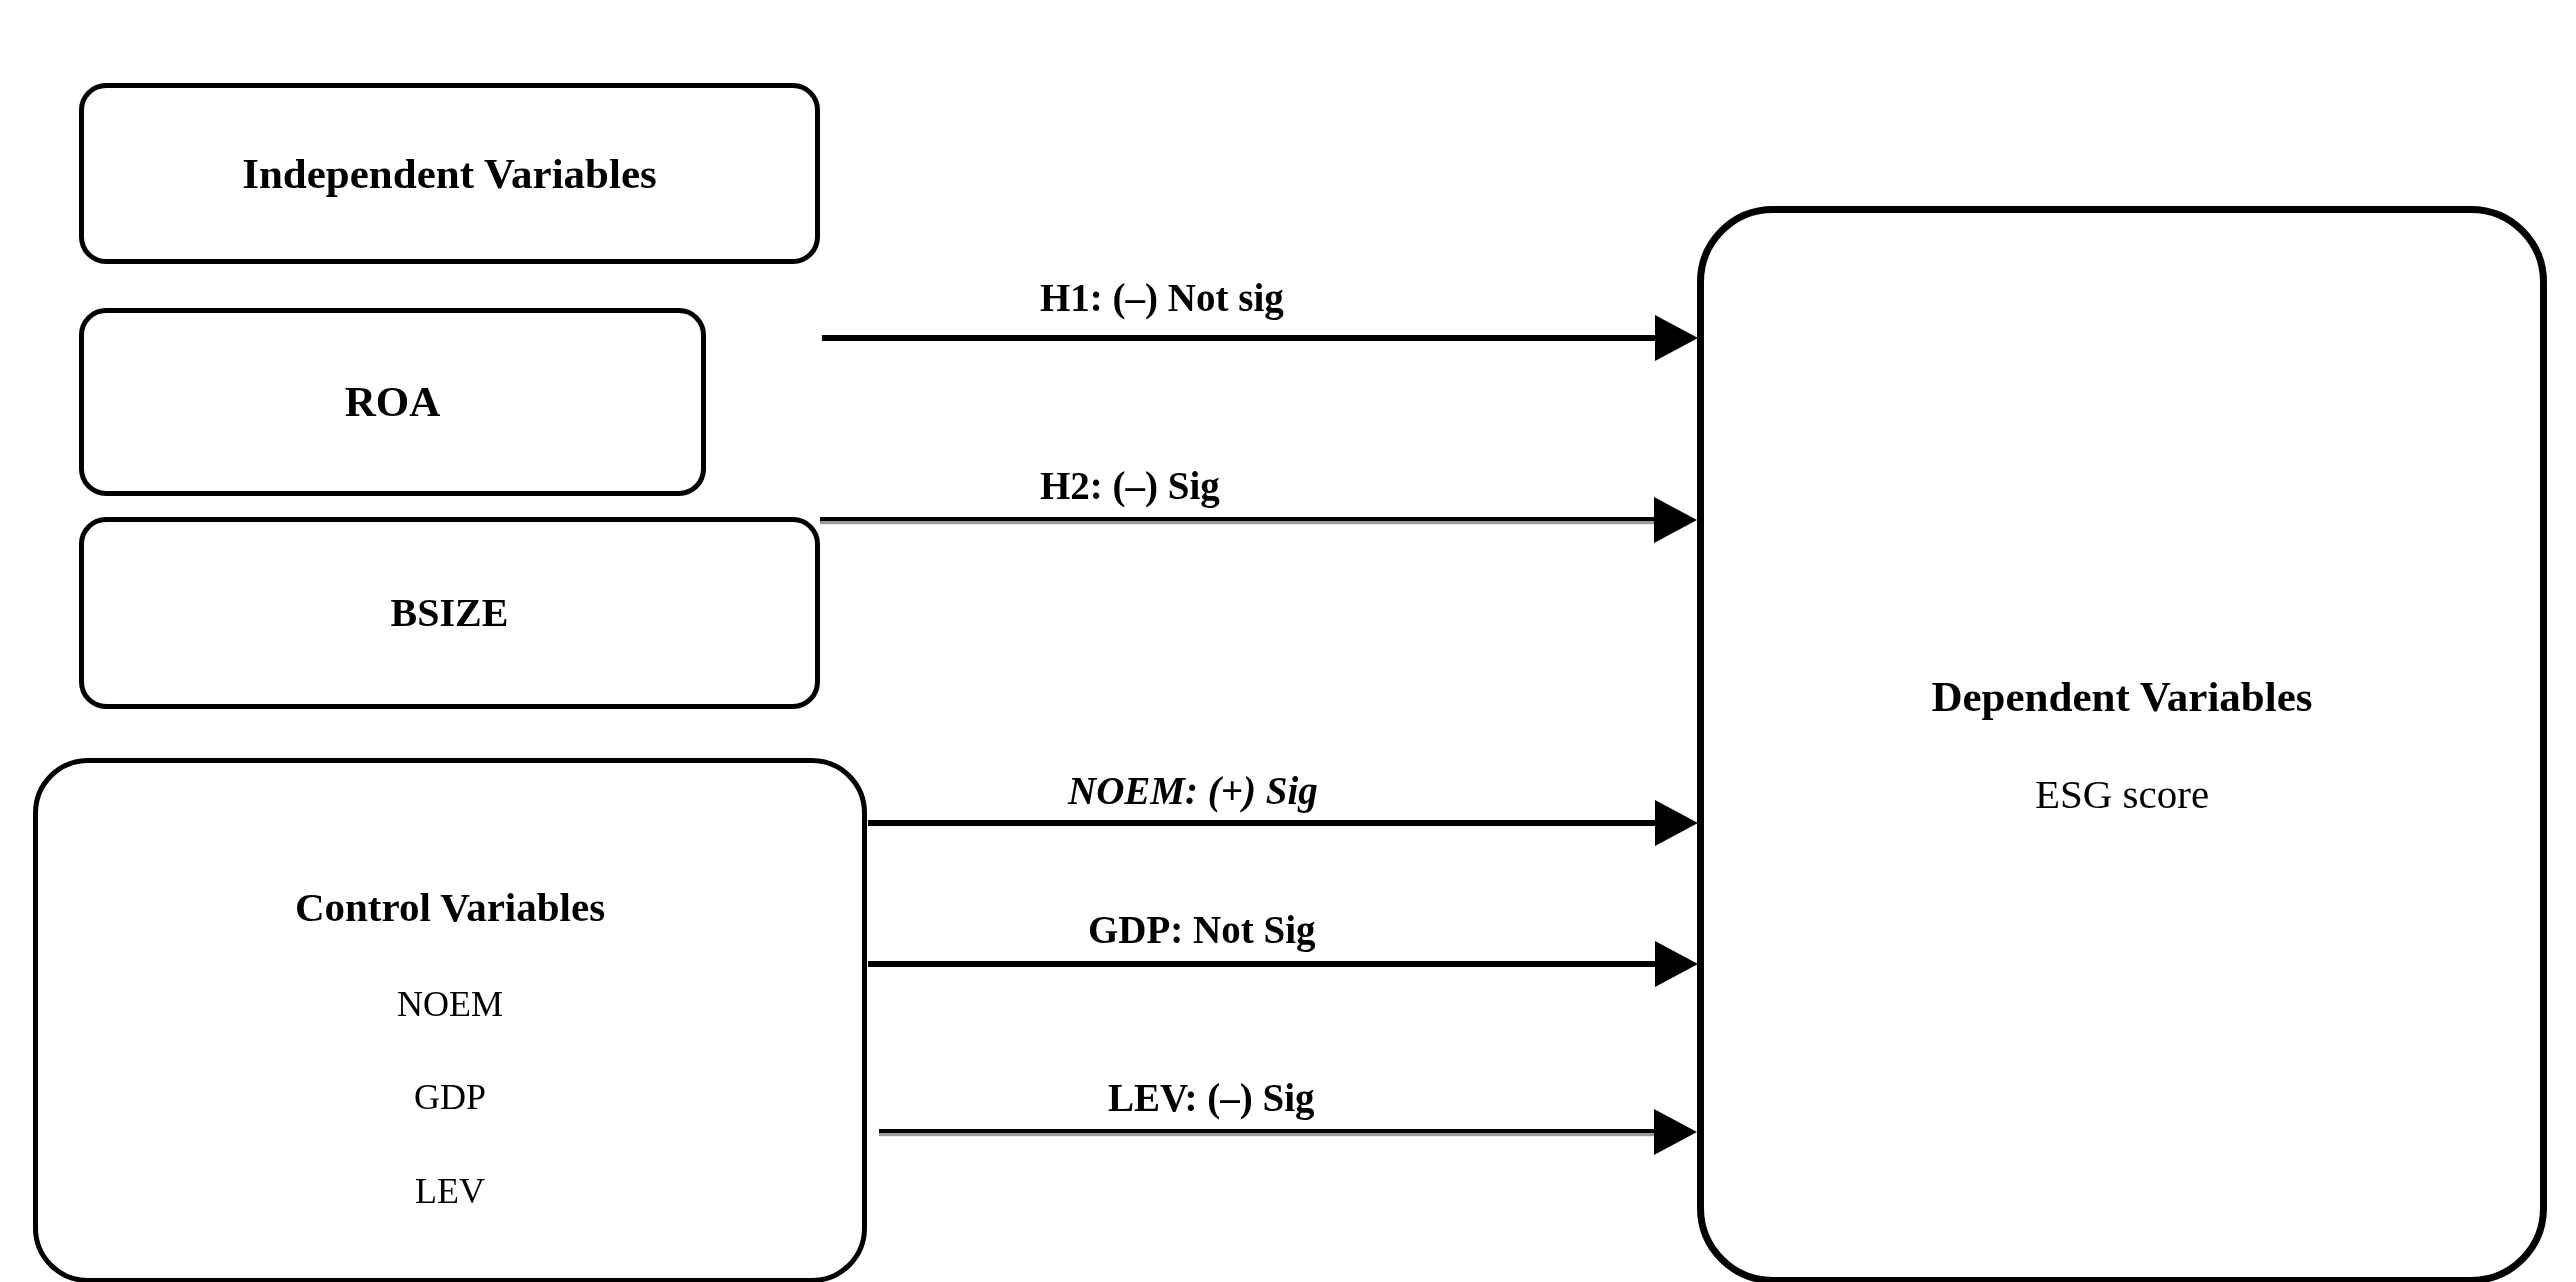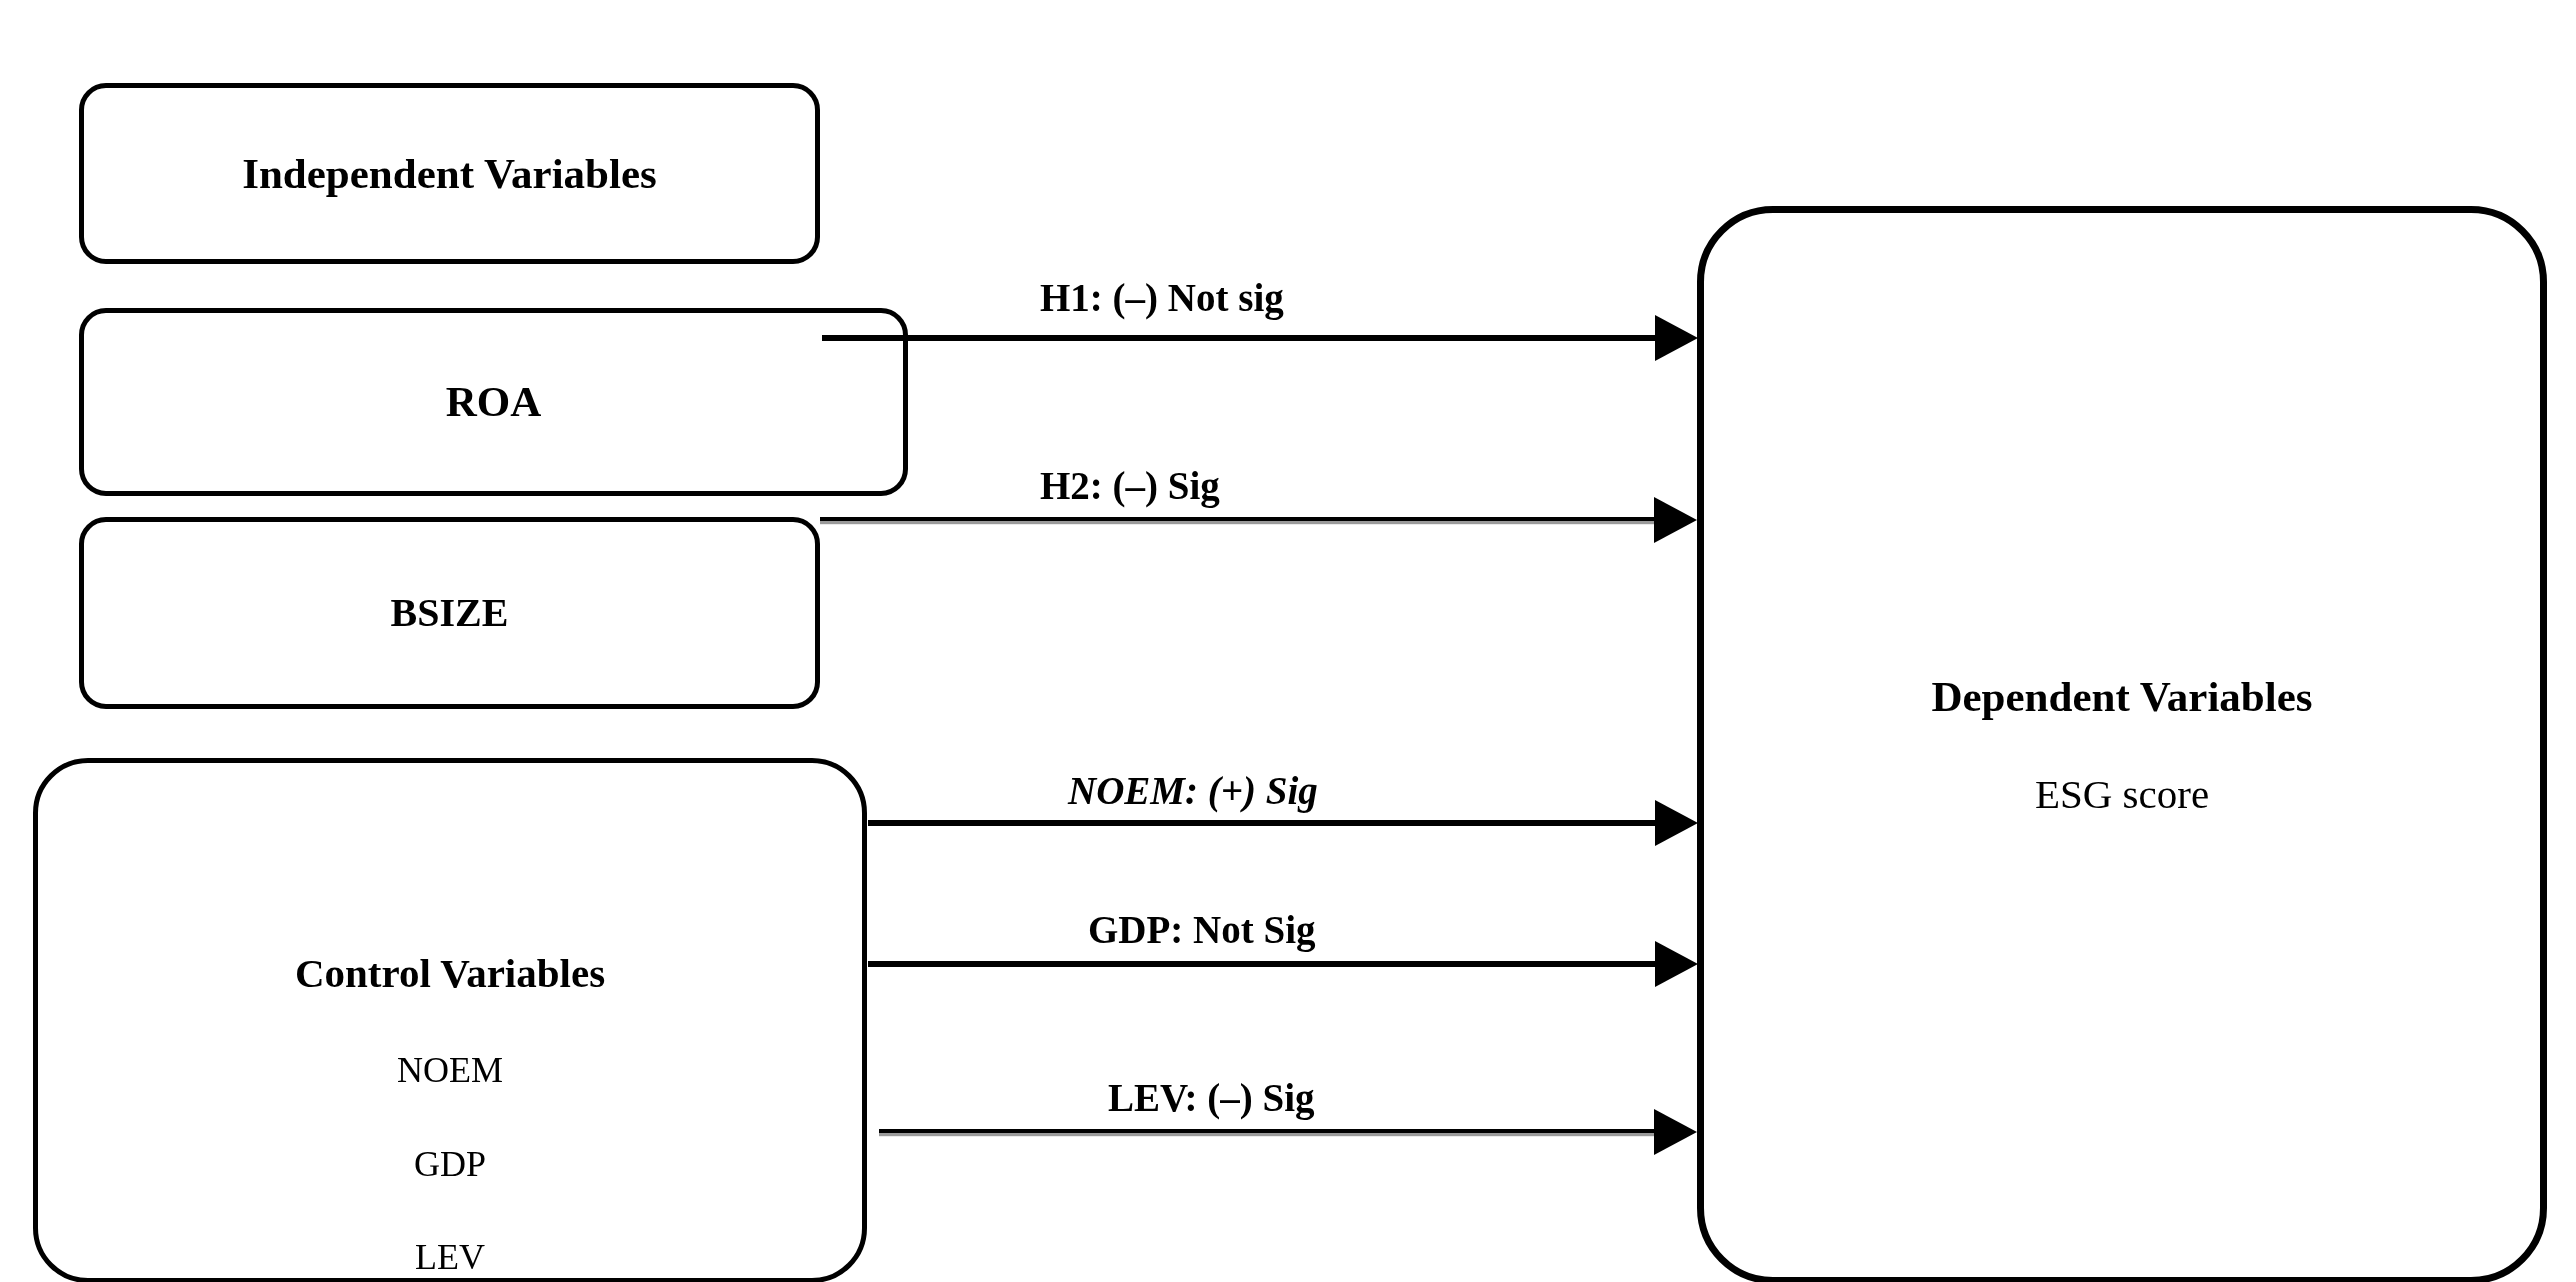--- a/index.html
+++ b/index.html
@@ -44,32 +44,32 @@
     line-height: 1.1;
   }
 
   
   #box-independent {
     left: 79px; top: 39px; width: 741px; height: 181px;
   }
   #box-independent .node-title { font-size: 43px; }
 
   #box-roa {
-    left: 79px; top: 264px; width: 829px; height: 188px;
+    left: 79px; top: 264px; width: 627px; height: 188px;
   }
   #box-roa .node-title { font-size: 43px; }
 
   #box-bsize {
     left: 79px; top: 473px; width: 741px; height: 192px;
   }
   #box-bsize .node-title { font-size: 40px; font-family: Liberation Serif, serif; }
 
   #box-control {
     left: 33px; top: 714px; width: 834px; height: 525px;
-    justify-content: flex-end;
+    justify-content: center;
     padding-top: 55px;
   }
   #box-control .node-title { font-size: 41px; margin-bottom: 55px; }
   #box-control .node-sub   { font-size: 36px; margin-bottom: 54px; }
   #box-control .node-sub:last-child { margin-bottom: 0; }
 
   #box-dependent {
     left: 1697px; top: 162px; width: 850px; height: 1078px;
     border-width: 7px;
   }

